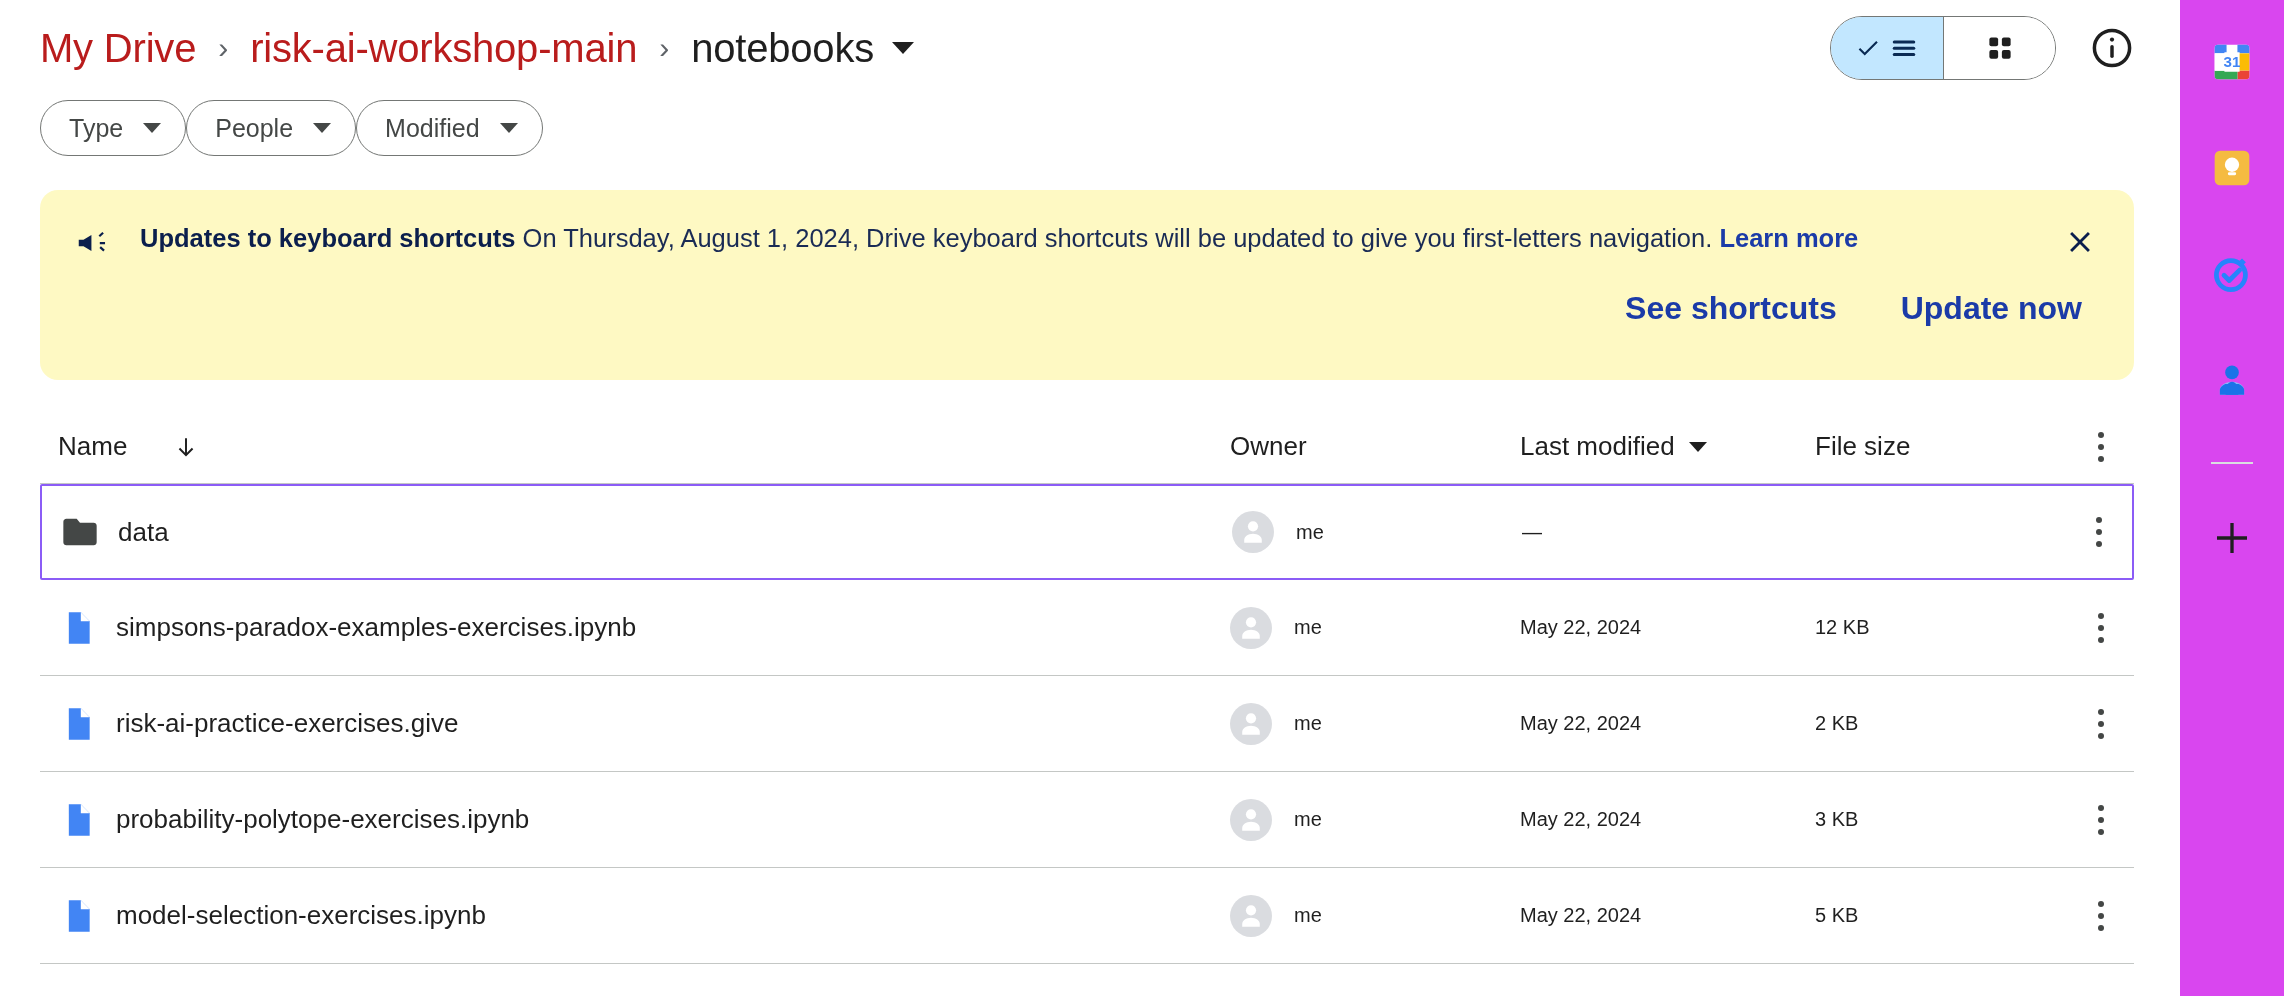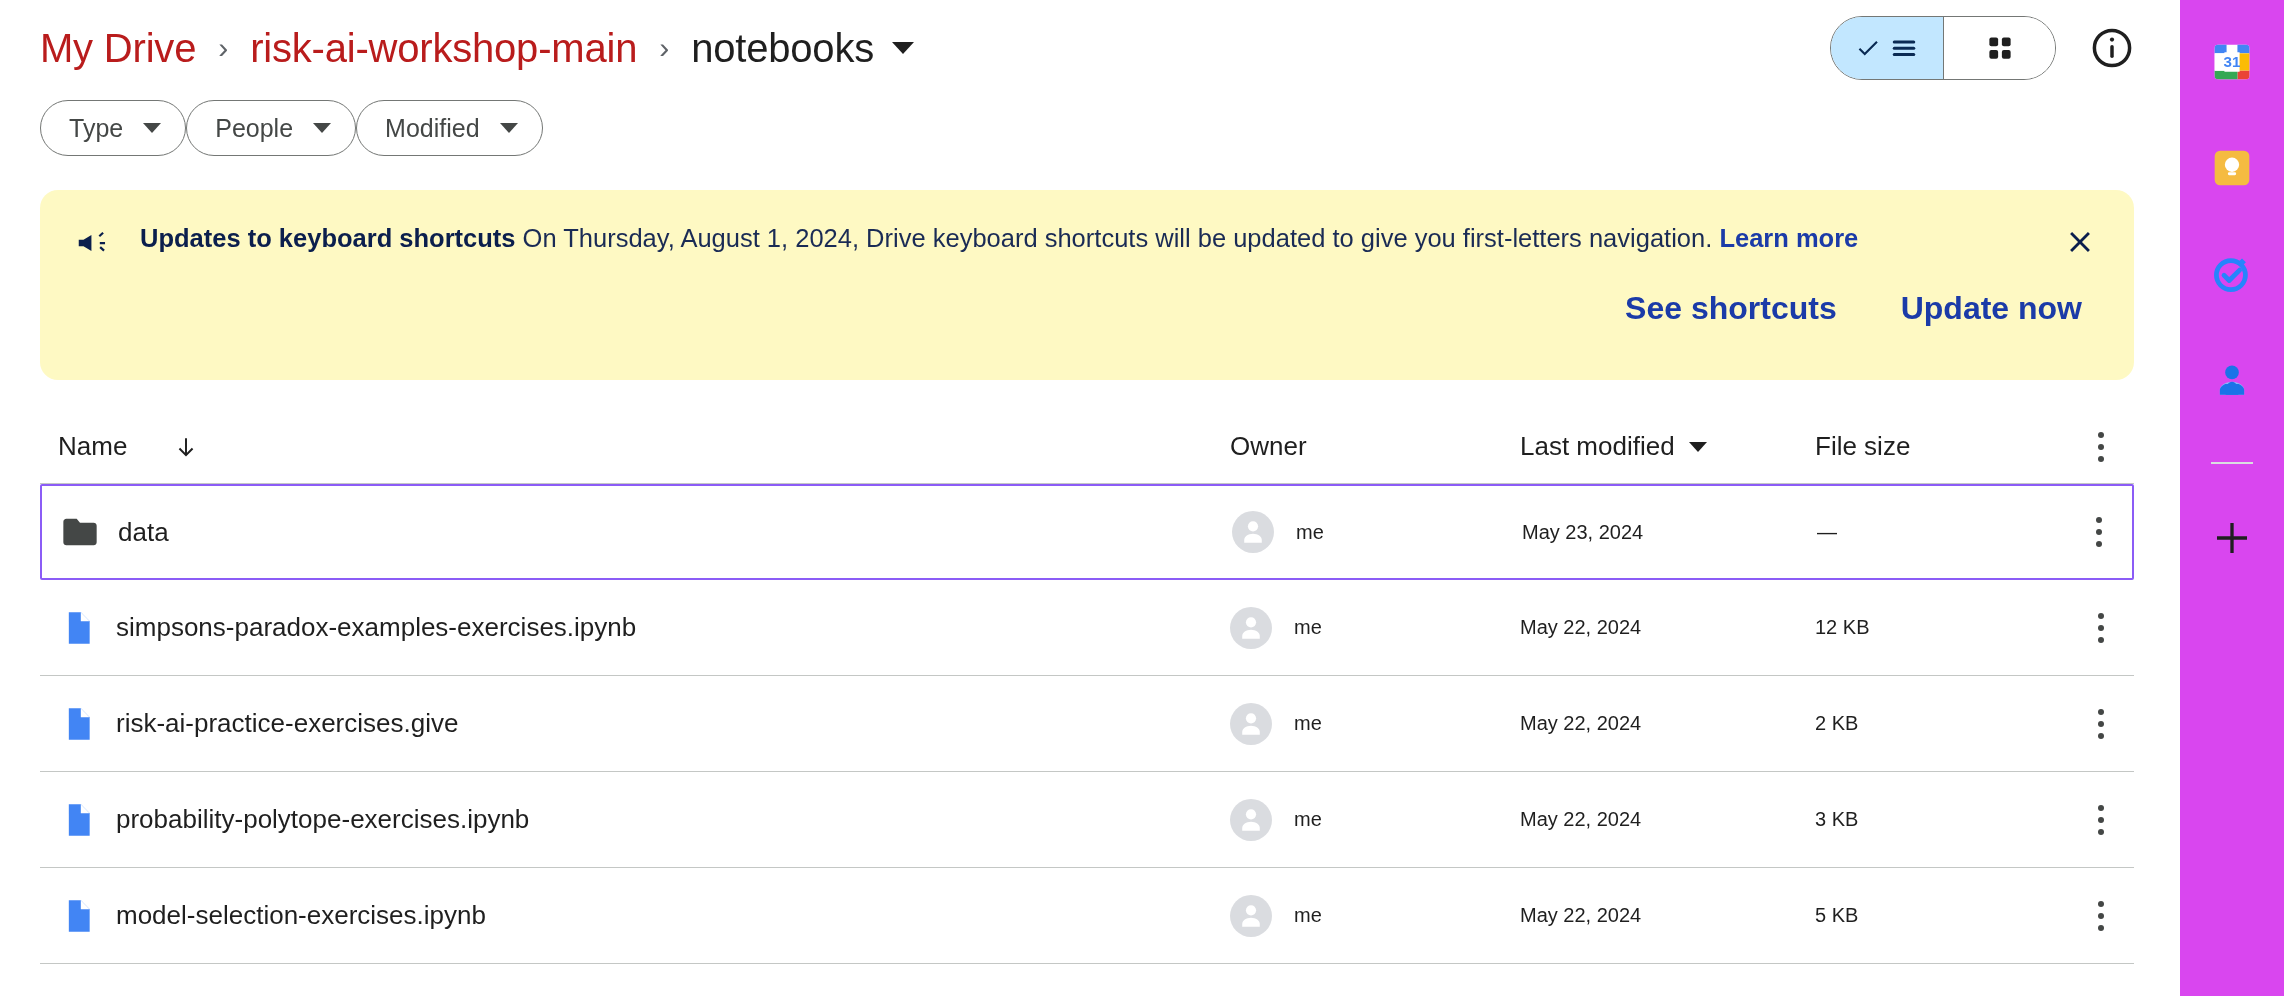--- a/index.html
+++ b/index.html
@@ -278,21 +278,20 @@
         </div>
         <div class="c c-owner">
           <span class="avatar">
             <svg width="34" height="34" viewBox="0 0 24 24">
               <circle cx="12" cy="8" r="3.6" fill="#fff"></circle>
               <path d="M12 13.2c-3.4 0-6.2 2-6.2 4.3v2.1h12.4v-2.1c0-2.3-2.8-4.3-6.2-4.3z" fill="#fff"></path>
             </svg>
           </span>
           <span class="cell-text">me</span>
         </div>
-        <div class="c c-mod cell-text">May 23, 2024</div>
         <div class="c c-size cell-text">—</div>
         <div class="c c-kebab">
           <span class="kebab">
               <i></i>
               <i></i>
               <i></i>
             </span>
         </div>
       </div>
 

